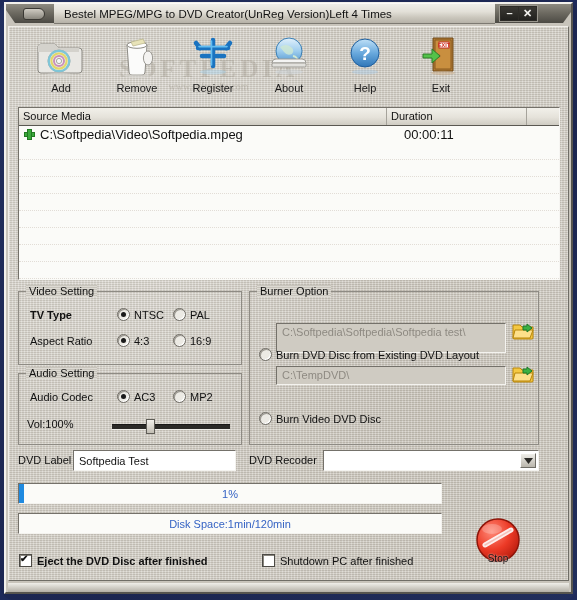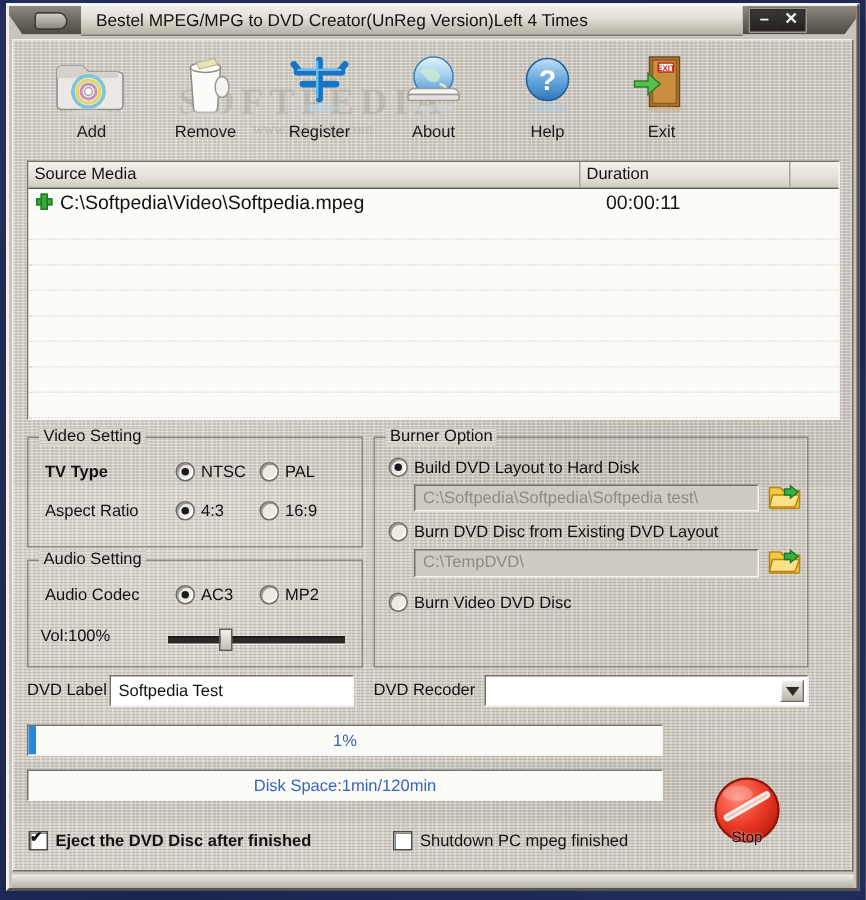--- a/index.html
+++ b/index.html
@@ -536,25 +536,21 @@
       </div>
 
       <div class="lbl" style="left:8px; top:44px;">Vol:100%</div>
       <div class="slider-track" style="left:93px; top:50px; width:118px;"></div>
       <div class="slider-thumb" style="left:127px; top:45px;"></div>
     </div>
 
     <div class="group gb-burner">
       <div class="gtitle">Burner Option</div>
 
-      <div class="radio" style="left:9px; top:13px;">
-        <span class="rdot on"></span>
-        <span>Build DVD Layout to Hard Disk</span>
-      </div>
-      <div class="tfield" style="left:26px; top:31px; width:230px; height:18px;">C:\Softpedia\Softpedia\Softpedia test\</div>
+      <div class="tfield" style="left:26px; top:31px; width:230px; height:30px;">C:\Softpedia\Softpedia\Softpedia test\</div>
       <div class="browsebtn" style="left:262px; top:29px;">
         <svg width="22" height="20" viewBox="0 0 22 20">
           <path d="M1 4 h7 l2 2 h11 v11 a1 1 0 0 1 -1 1 H2 a1 1 0 0 1 -1 -1 z" fill="#f4c842" stroke="#b8860b"></path>
           <path d="M3 9 h18 l-3 8 H1 z" fill="#fde08a" stroke="#b8860b"></path>
           <path d="M12 2 h4 v-2 l5 4 -5 4 v-2 h-4 z" fill="#3cb043" stroke="#1f7a28" transform="translate(-1,3)"></path>
         </svg>
       </div>
 
       <div class="radio" style="left:9px; top:56px;">
         <span class="rdot"></span>
@@ -562,21 +558,21 @@
       </div>
       <div class="tfield" style="left:26px; top:74px; width:230px; height:19px;">C:\TempDVD\</div>
       <div class="browsebtn" style="left:262px; top:72px;">
         <svg width="22" height="20" viewBox="0 0 22 20">
           <path d="M1 4 h7 l2 2 h11 v11 a1 1 0 0 1 -1 1 H2 a1 1 0 0 1 -1 -1 z" fill="#f4c842" stroke="#b8860b"></path>
           <path d="M3 9 h18 l-3 8 H1 z" fill="#fde08a" stroke="#b8860b"></path>
           <path d="M12 2 h4 v-2 l5 4 -5 4 v-2 h-4 z" fill="#3cb043" stroke="#1f7a28" transform="translate(-1,3)"></path>
         </svg>
       </div>
 
-      <div class="radio" style="left:9px; top:103px;justify-content:flex-end;">
+      <div class="radio" style="left:9px; top:120px;justify-content:flex-end;">
         <span class="rdot"></span>
         <span>Burn Video DVD Disc</span>
       </div>
     </div>
 
     <div class="lbl" style="left:9px; top:427px;">DVD Label</div>
     <div class="tfield white" style="left:64px; top:423px; width:163px; height:21px; padding-top:4px;">Softpedia Test</div>
 
     <div class="lbl" style="left:240px; top:427px;">DVD Recoder</div>
     <div class="combo" style="left:314px; top:423px; width:216px; height:21px;">
@@ -613,19 +609,19 @@
       </svg>
       <div class="stoplabel">Stop</div>
     </div>
 
     <div class="chk" style="left:10px; top:527px;font-weight:bold;">
       <span class="cbox on"></span>
       <span>Eject the DVD Disc after finished</span>
     </div>
     <div class="chk" style="left:253px; top:527px;">
       <span class="cbox"></span>
-      <span>Shutdown PC mpeg finished</span>
+      <span>Shutdown PC after finished</span>
     </div>
 
   </div>
 
   <div class="botstrip"></div>
 </div>
 
 </body></html>

